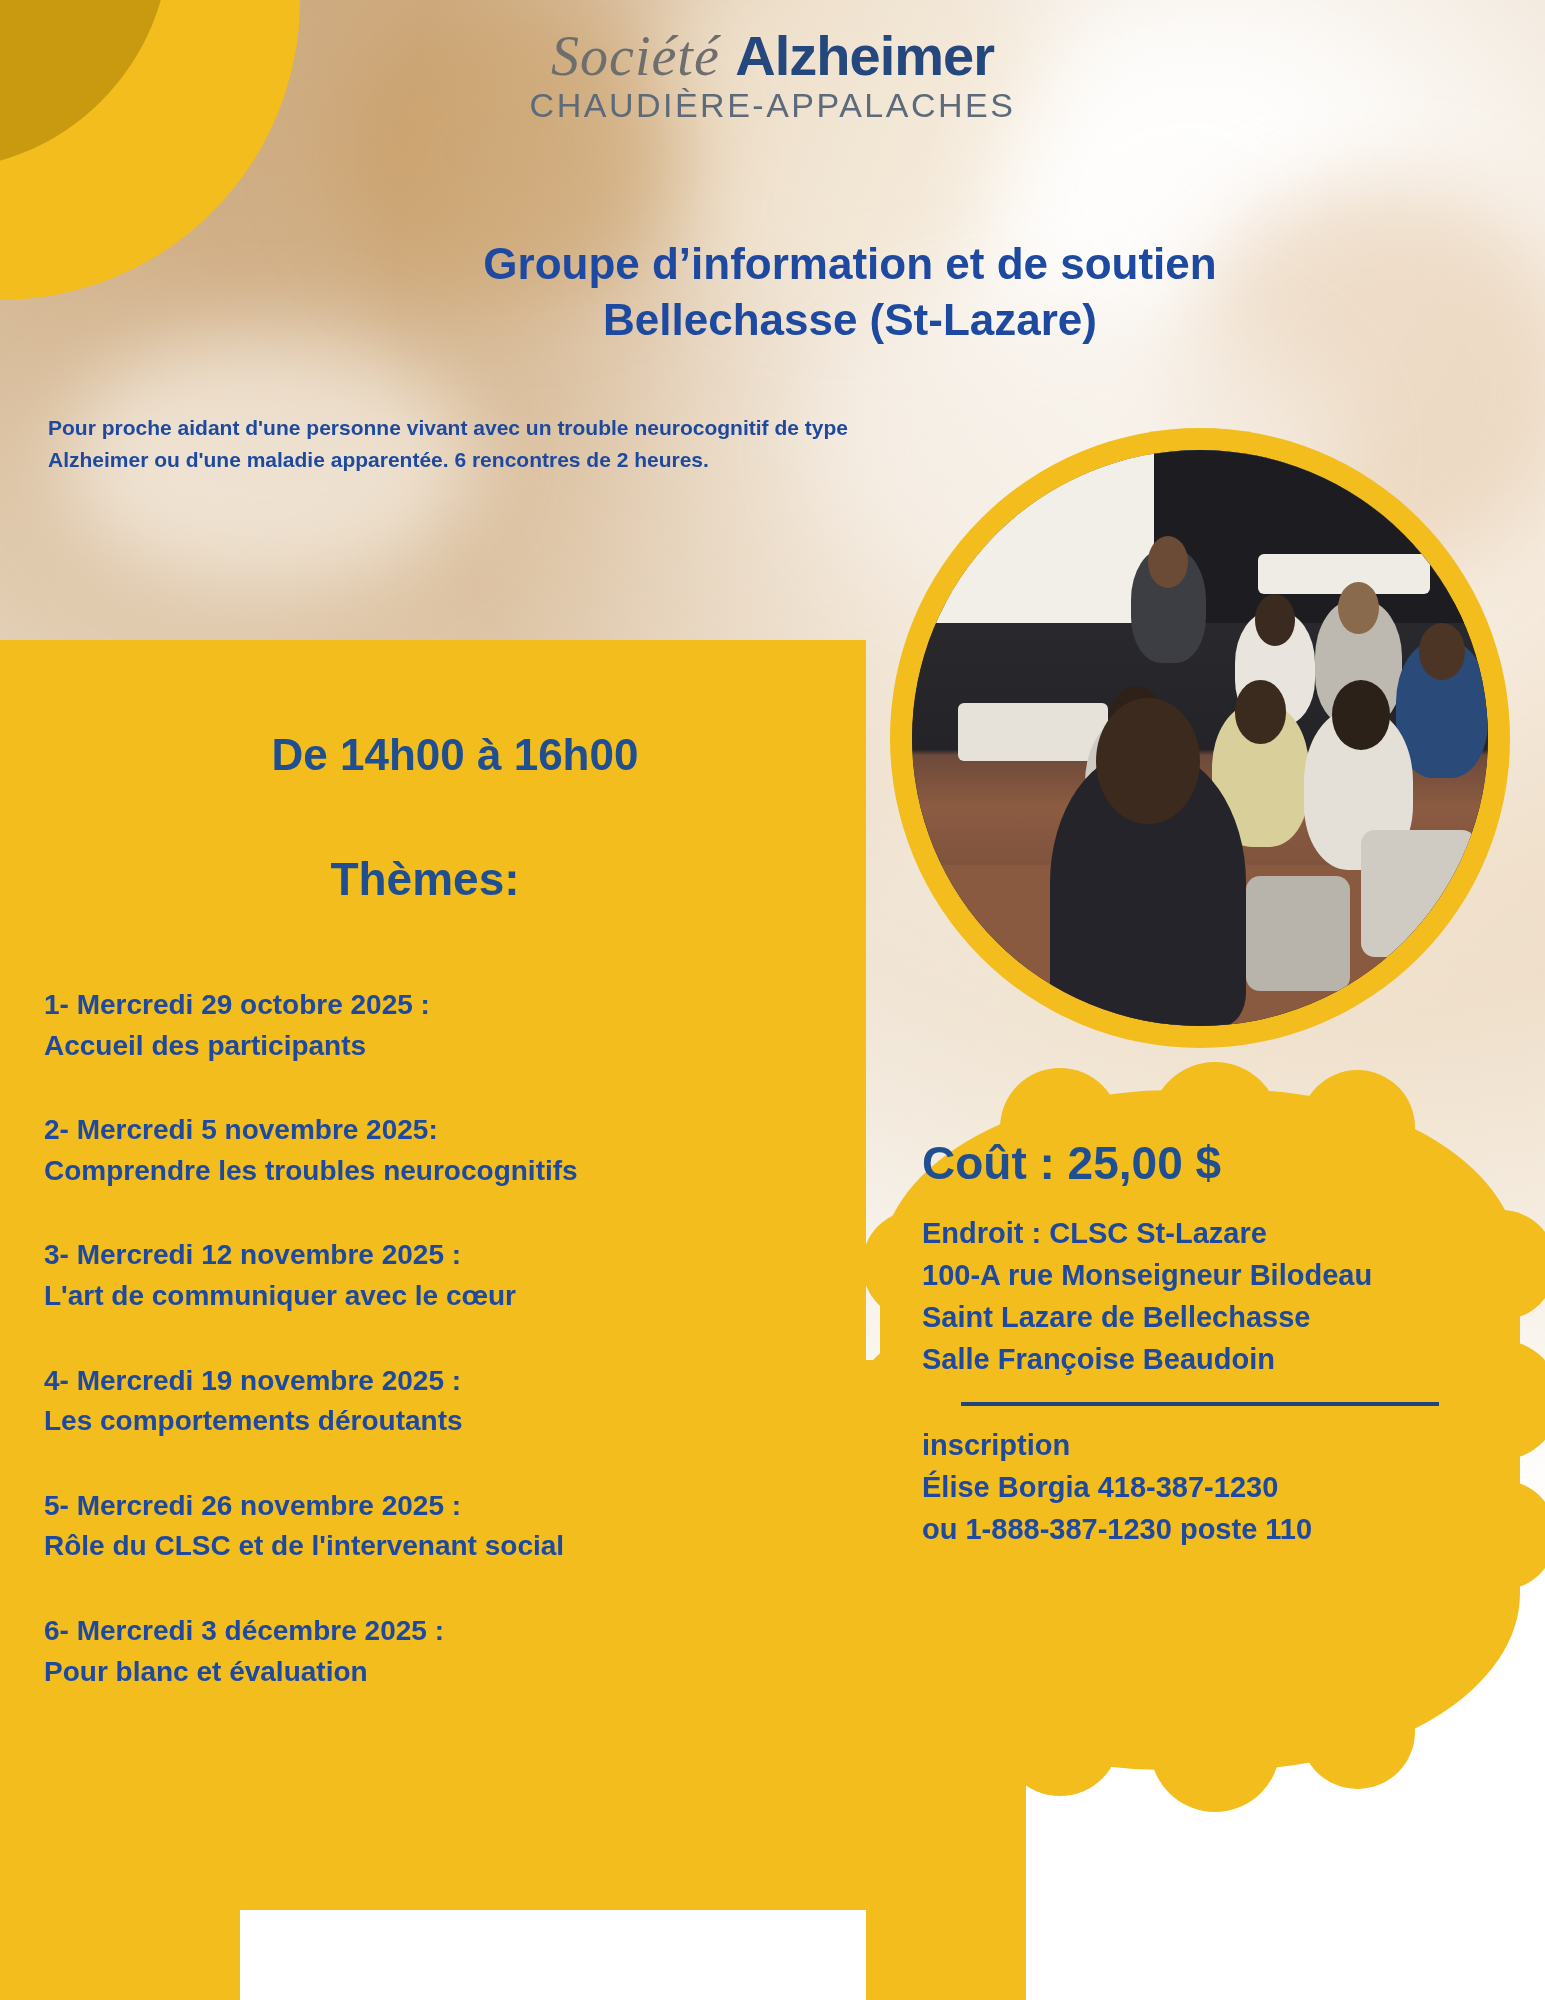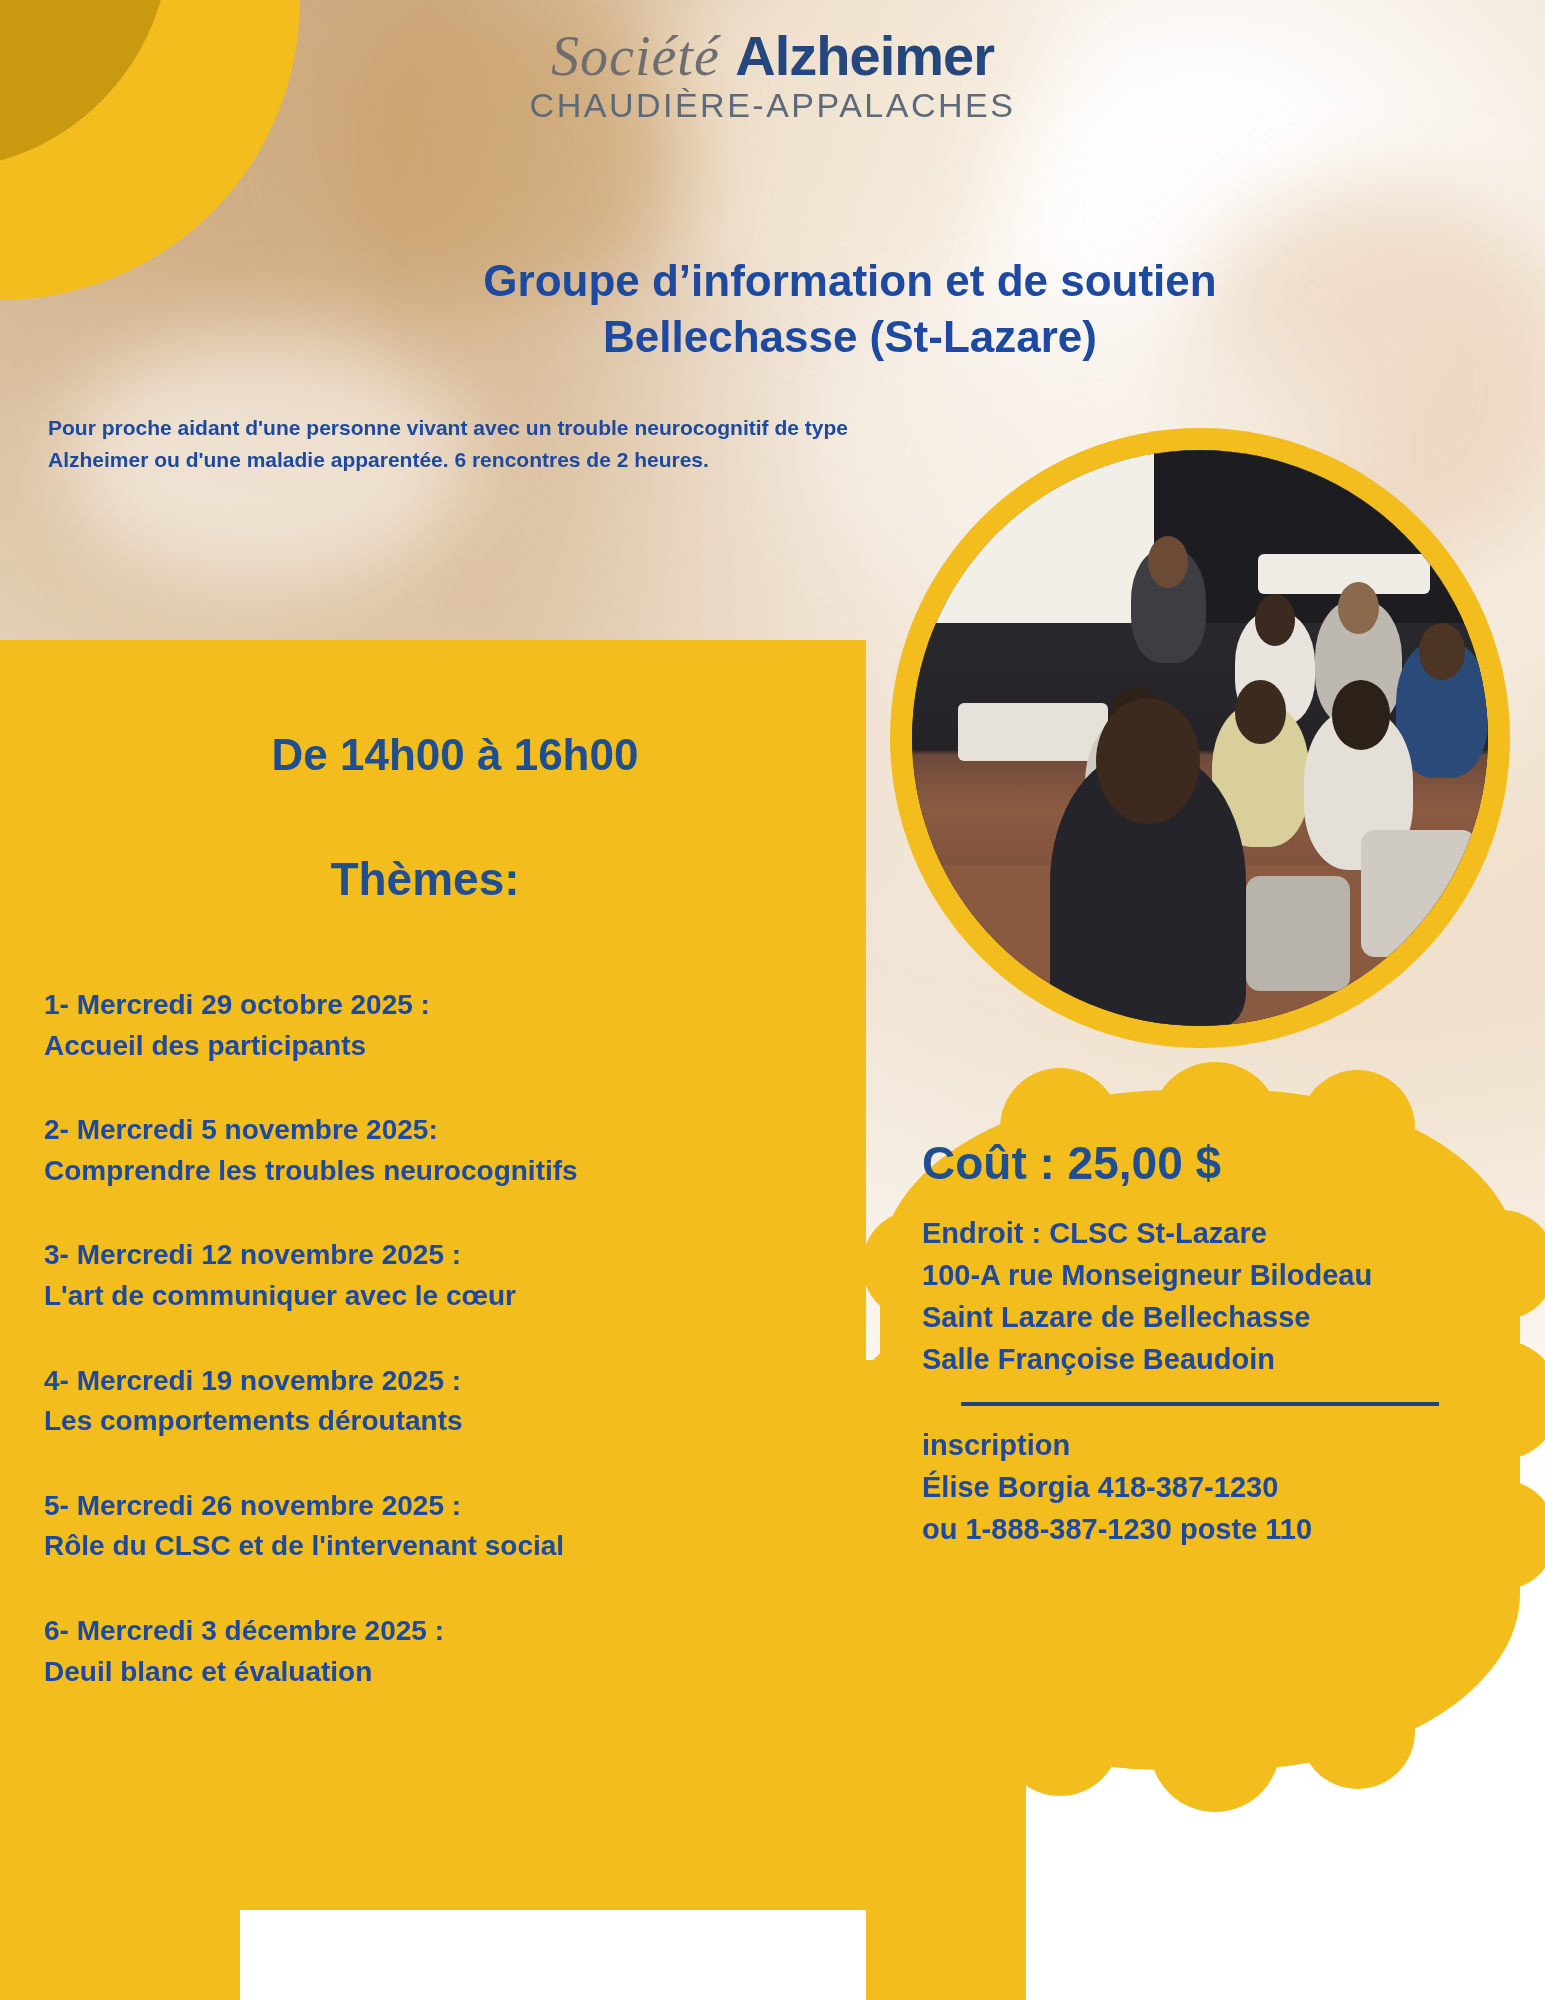--- a/index.html
+++ b/index.html
@@ -117,21 +117,21 @@
     font-size: 34px;
     letter-spacing: 2.5px;
     color: #5c6a7a;
     font-family: "Liberation Sans", sans-serif;
   }
 
   
   .title {
     position: absolute;
     left: 300px;
-    top: 253px;
+    top: 236px;
     width: 1100px;
     text-align: center;
     color: #1d4aa0;
     font-weight: bold;
     font-size: 44px;
     line-height: 1.28;
     z-index: 5;
   }
 
   .intro {
@@ -390,21 +390,21 @@
   <div class="theme-item">
     <div>4- Mercredi 19 novembre 2025 :</div>
     <div>Les comportements déroutants</div>
   </div>
   <div class="theme-item">
     <div>5- Mercredi 26 novembre 2025 :</div>
     <div>Rôle du CLSC et de l'intervenant social</div>
   </div>
   <div class="theme-item">
     <div>6- Mercredi 3 décembre 2025 :</div>
-    <div>Deuil blanc et évaluation</div>
+    <div>Pour blanc et évaluation</div>
   </div>
 </div>
 
 <div class="badge">
   <div class="badge-shape"></div>
   <div class="scallop" style="left:-18px; top:120px; width:110px; height:110px;"></div>
   <div class="scallop" style="left:-22px; top:250px; width:120px; height:120px;"></div>
   <div class="scallop" style="left:-16px; top:390px; width:110px; height:110px;"></div>
   <div class="scallop" style="left:566px; top:120px; width:110px; height:110px;"></div>
   <div class="scallop" style="left:560px; top:250px; width:120px; height:120px;"></div>

